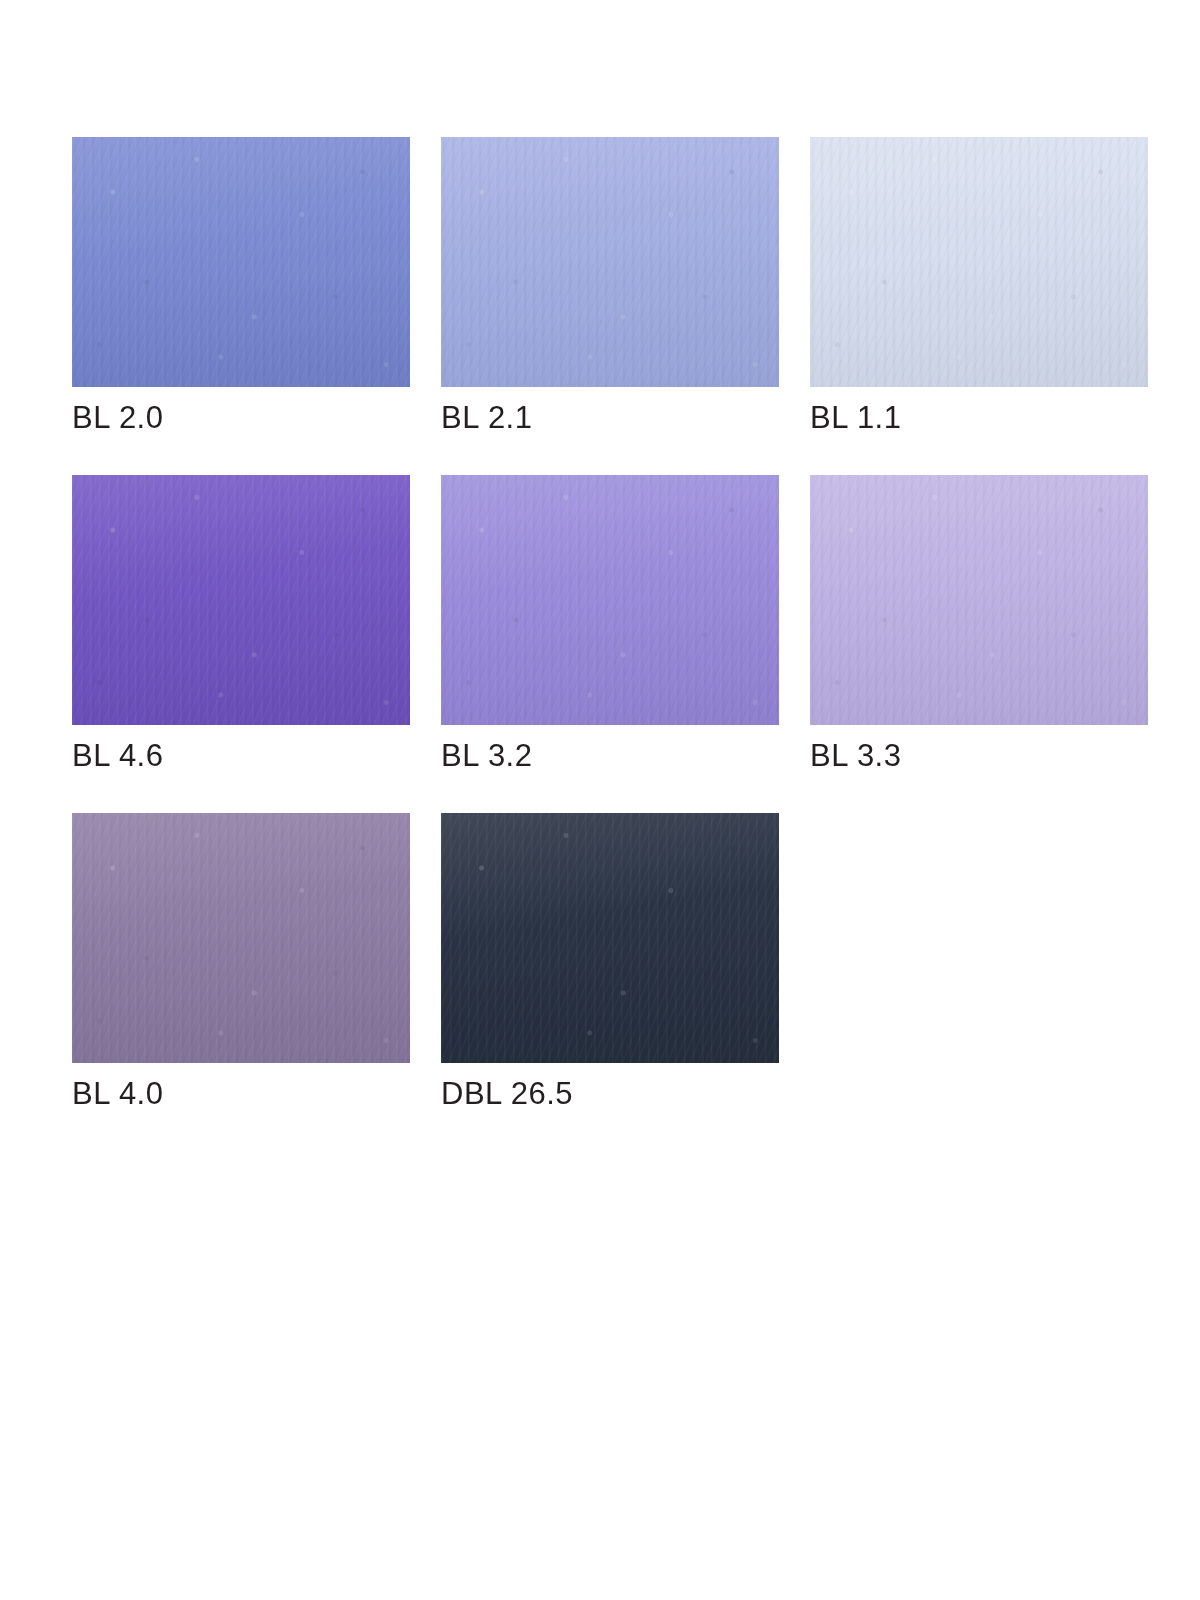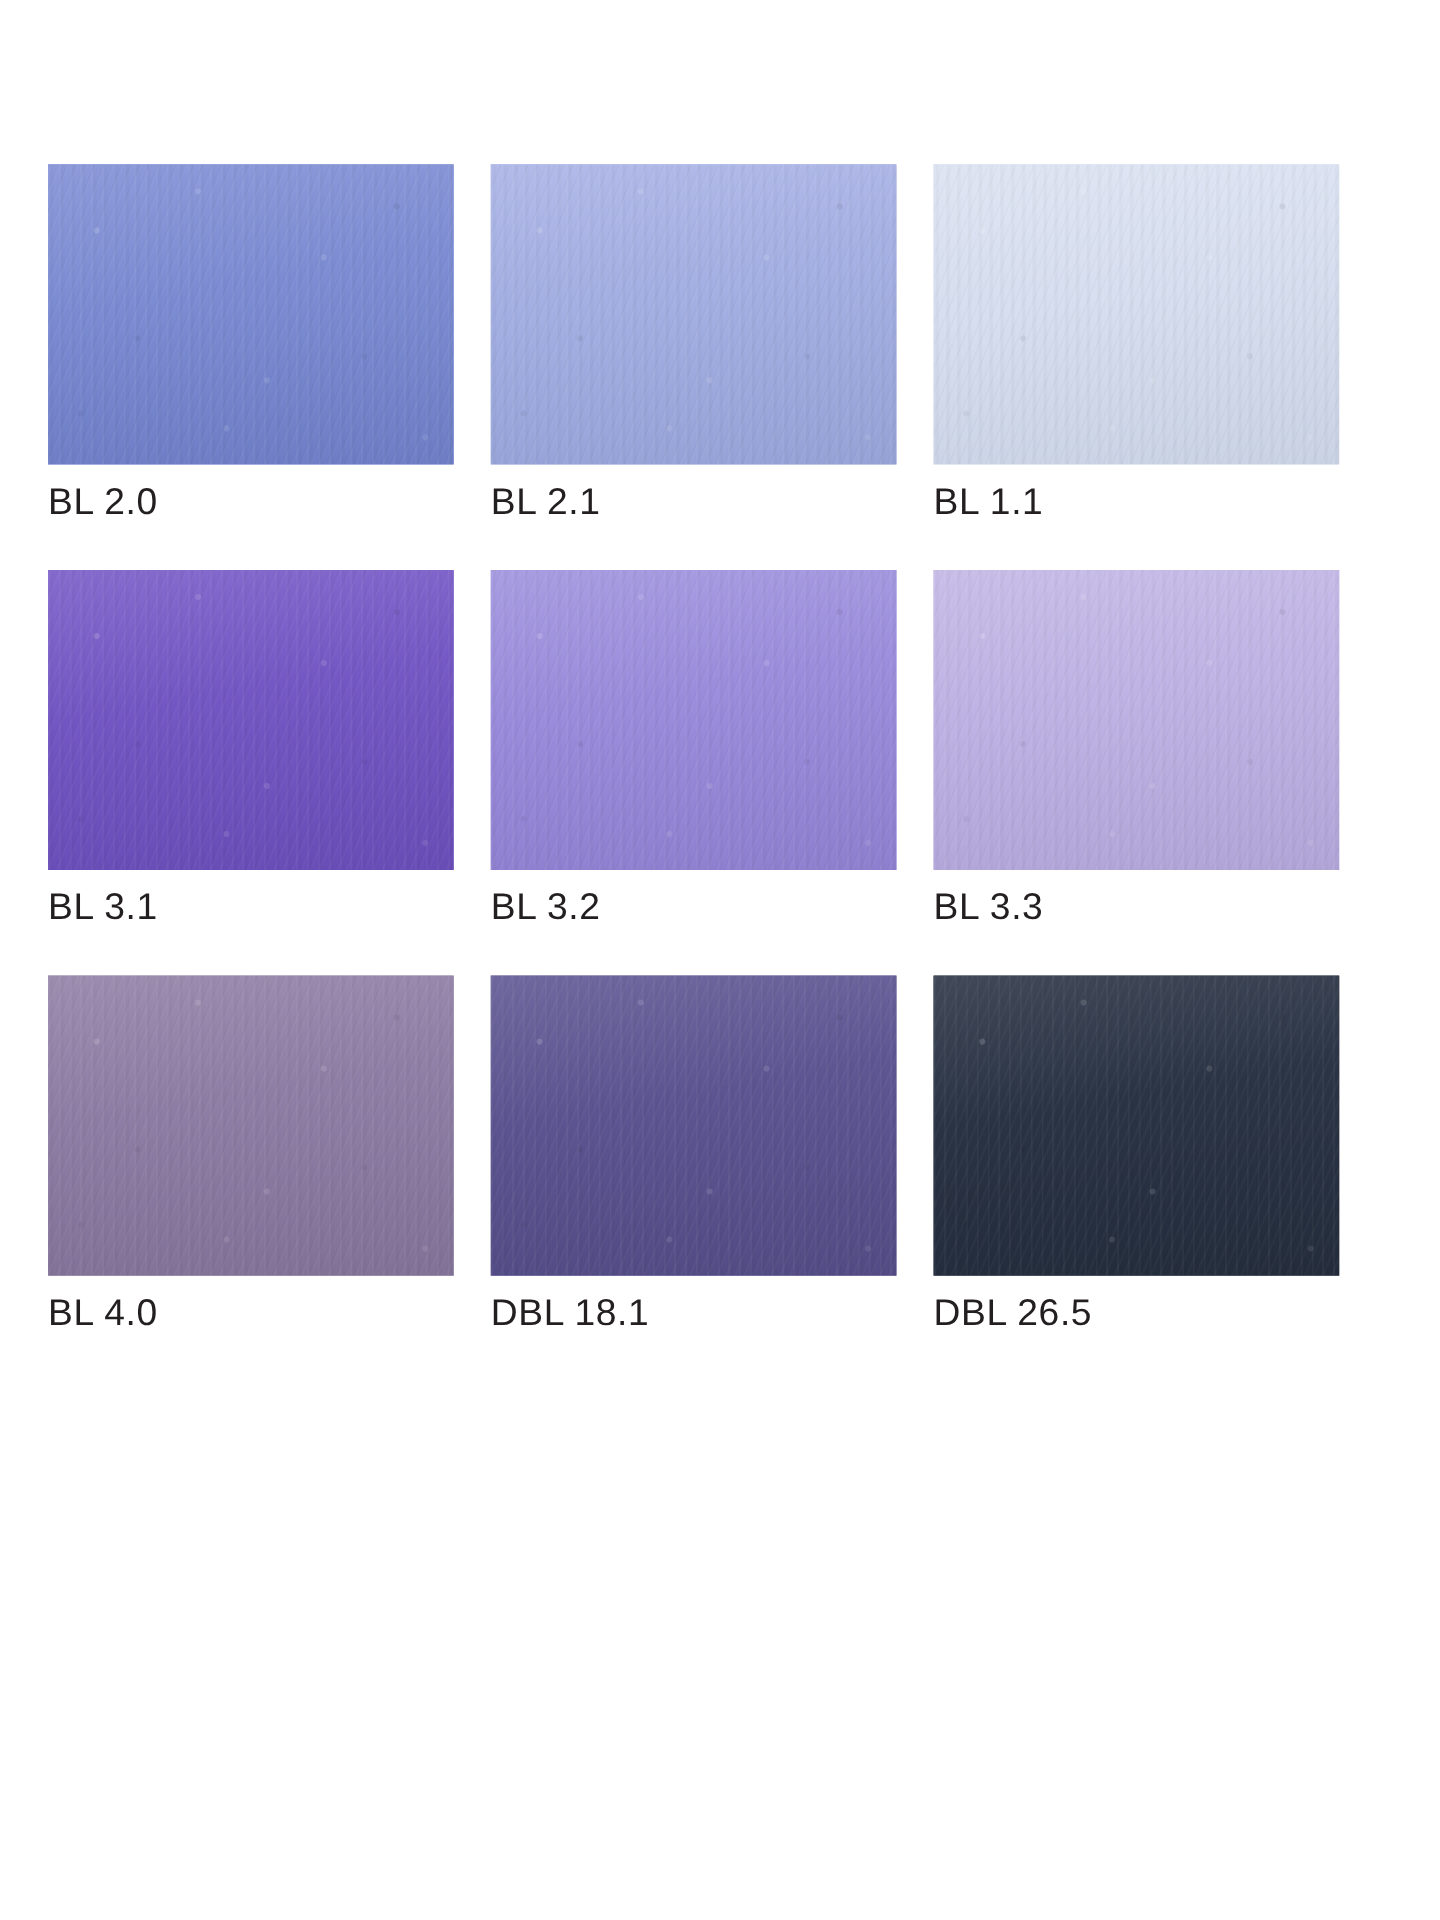--- a/index.html
+++ b/index.html
@@ -12,21 +12,21 @@
     height: 1600px;
     font-family: "Liberation Sans", sans-serif;
     -webkit-font-smoothing: antialiased;
   }
   #swatch-sheet {
     position: relative;
     width: 1200px;
     height: 1600px;
     background: #ffffff;
     box-sizing: border-box;
-    padding: 137px 52px 0 40px;
+    padding: 137px 52px 0 72px;
   }
   .swatch-grid {
     display: grid;
     grid-template-columns: repeat(3, 338px);
     column-gap: 31px;
     row-gap: 38px;
     width: 1090px;
   }
   .swatch-cell {
     width: 338px;
@@ -103,37 +103,33 @@
       <div class="swatch-cell">
         <div class="swatch-chip" style="background-color: rgb(163, 174, 226); background-image: linear-gradient(rgb(170, 180, 230) 0%, rgb(163, 174, 226) 50%, rgb(156, 168, 222) 100%);"></div>
         <div class="swatch-label">BL 2.1</div>
       </div>
       <div class="swatch-cell">
         <div class="swatch-chip" style="background-color: rgb(214, 222, 239); background-image: linear-gradient(rgb(219, 226, 242) 0%, rgb(214, 222, 239) 50%, rgb(209, 218, 236) 100%);"></div>
         <div class="swatch-label">BL 1.1</div>
       </div>
       <div class="swatch-cell">
         <div class="swatch-chip" style="background-color: rgb(115, 86, 195); background-image: linear-gradient(rgb(122, 93, 201) 0%, rgb(115, 86, 195) 50%, rgb(108, 80, 189) 100%);"></div>
-        <div class="swatch-label">BL 3.1</div>
+        <div class="swatch-label">BL 4.6</div>
       </div>
       <div class="swatch-cell">
         <div class="swatch-chip" style="background-color: rgb(154, 139, 219); background-image: linear-gradient(rgb(160, 147, 223) 0%, rgb(154, 139, 219) 50%, rgb(147, 132, 214) 100%);"></div>
         <div class="swatch-label">BL 3.2</div>
       </div>
       <div class="swatch-cell">
         <div class="swatch-chip" style="background-color: rgb(189, 178, 227); background-image: linear-gradient(rgb(195, 184, 231) 0%, rgb(189, 178, 227) 50%, rgb(183, 171, 223) 100%);"></div>
         <div class="swatch-label">BL 3.3</div>
       </div>
       <div class="swatch-cell">
         <div class="swatch-chip" style="background-color: rgb(141, 125, 164); background-image: linear-gradient(rgb(147, 131, 169) 0%, rgb(141, 125, 164) 50%, rgb(134, 118, 157) 100%);"></div>
         <div class="swatch-label">BL 4.0</div>
       </div>
       <div class="swatch-cell">
-        <div class="swatch-chip" style="background-color: rgb(92, 84, 144); background-image: linear-gradient(rgb(98, 90, 150) 0%, rgb(92, 84, 144) 50%, rgb(86, 78, 137) 100%);"></div>
-        <div class="swatch-label">DBL 18.1</div>
-      </div>
-      <div class="swatch-cell">
         <div class="swatch-chip" style="background-color: rgb(42, 51, 68); background-image: linear-gradient(rgb(47, 56, 73) 0%, rgb(42, 51, 68) 50%, rgb(37, 46, 62) 100%);"></div>
         <div class="swatch-label">DBL 26.5</div>
       </div>
       <div class="swatch-cell is-empty"></div>
     </div>
 </div>
 
 </body></html>

